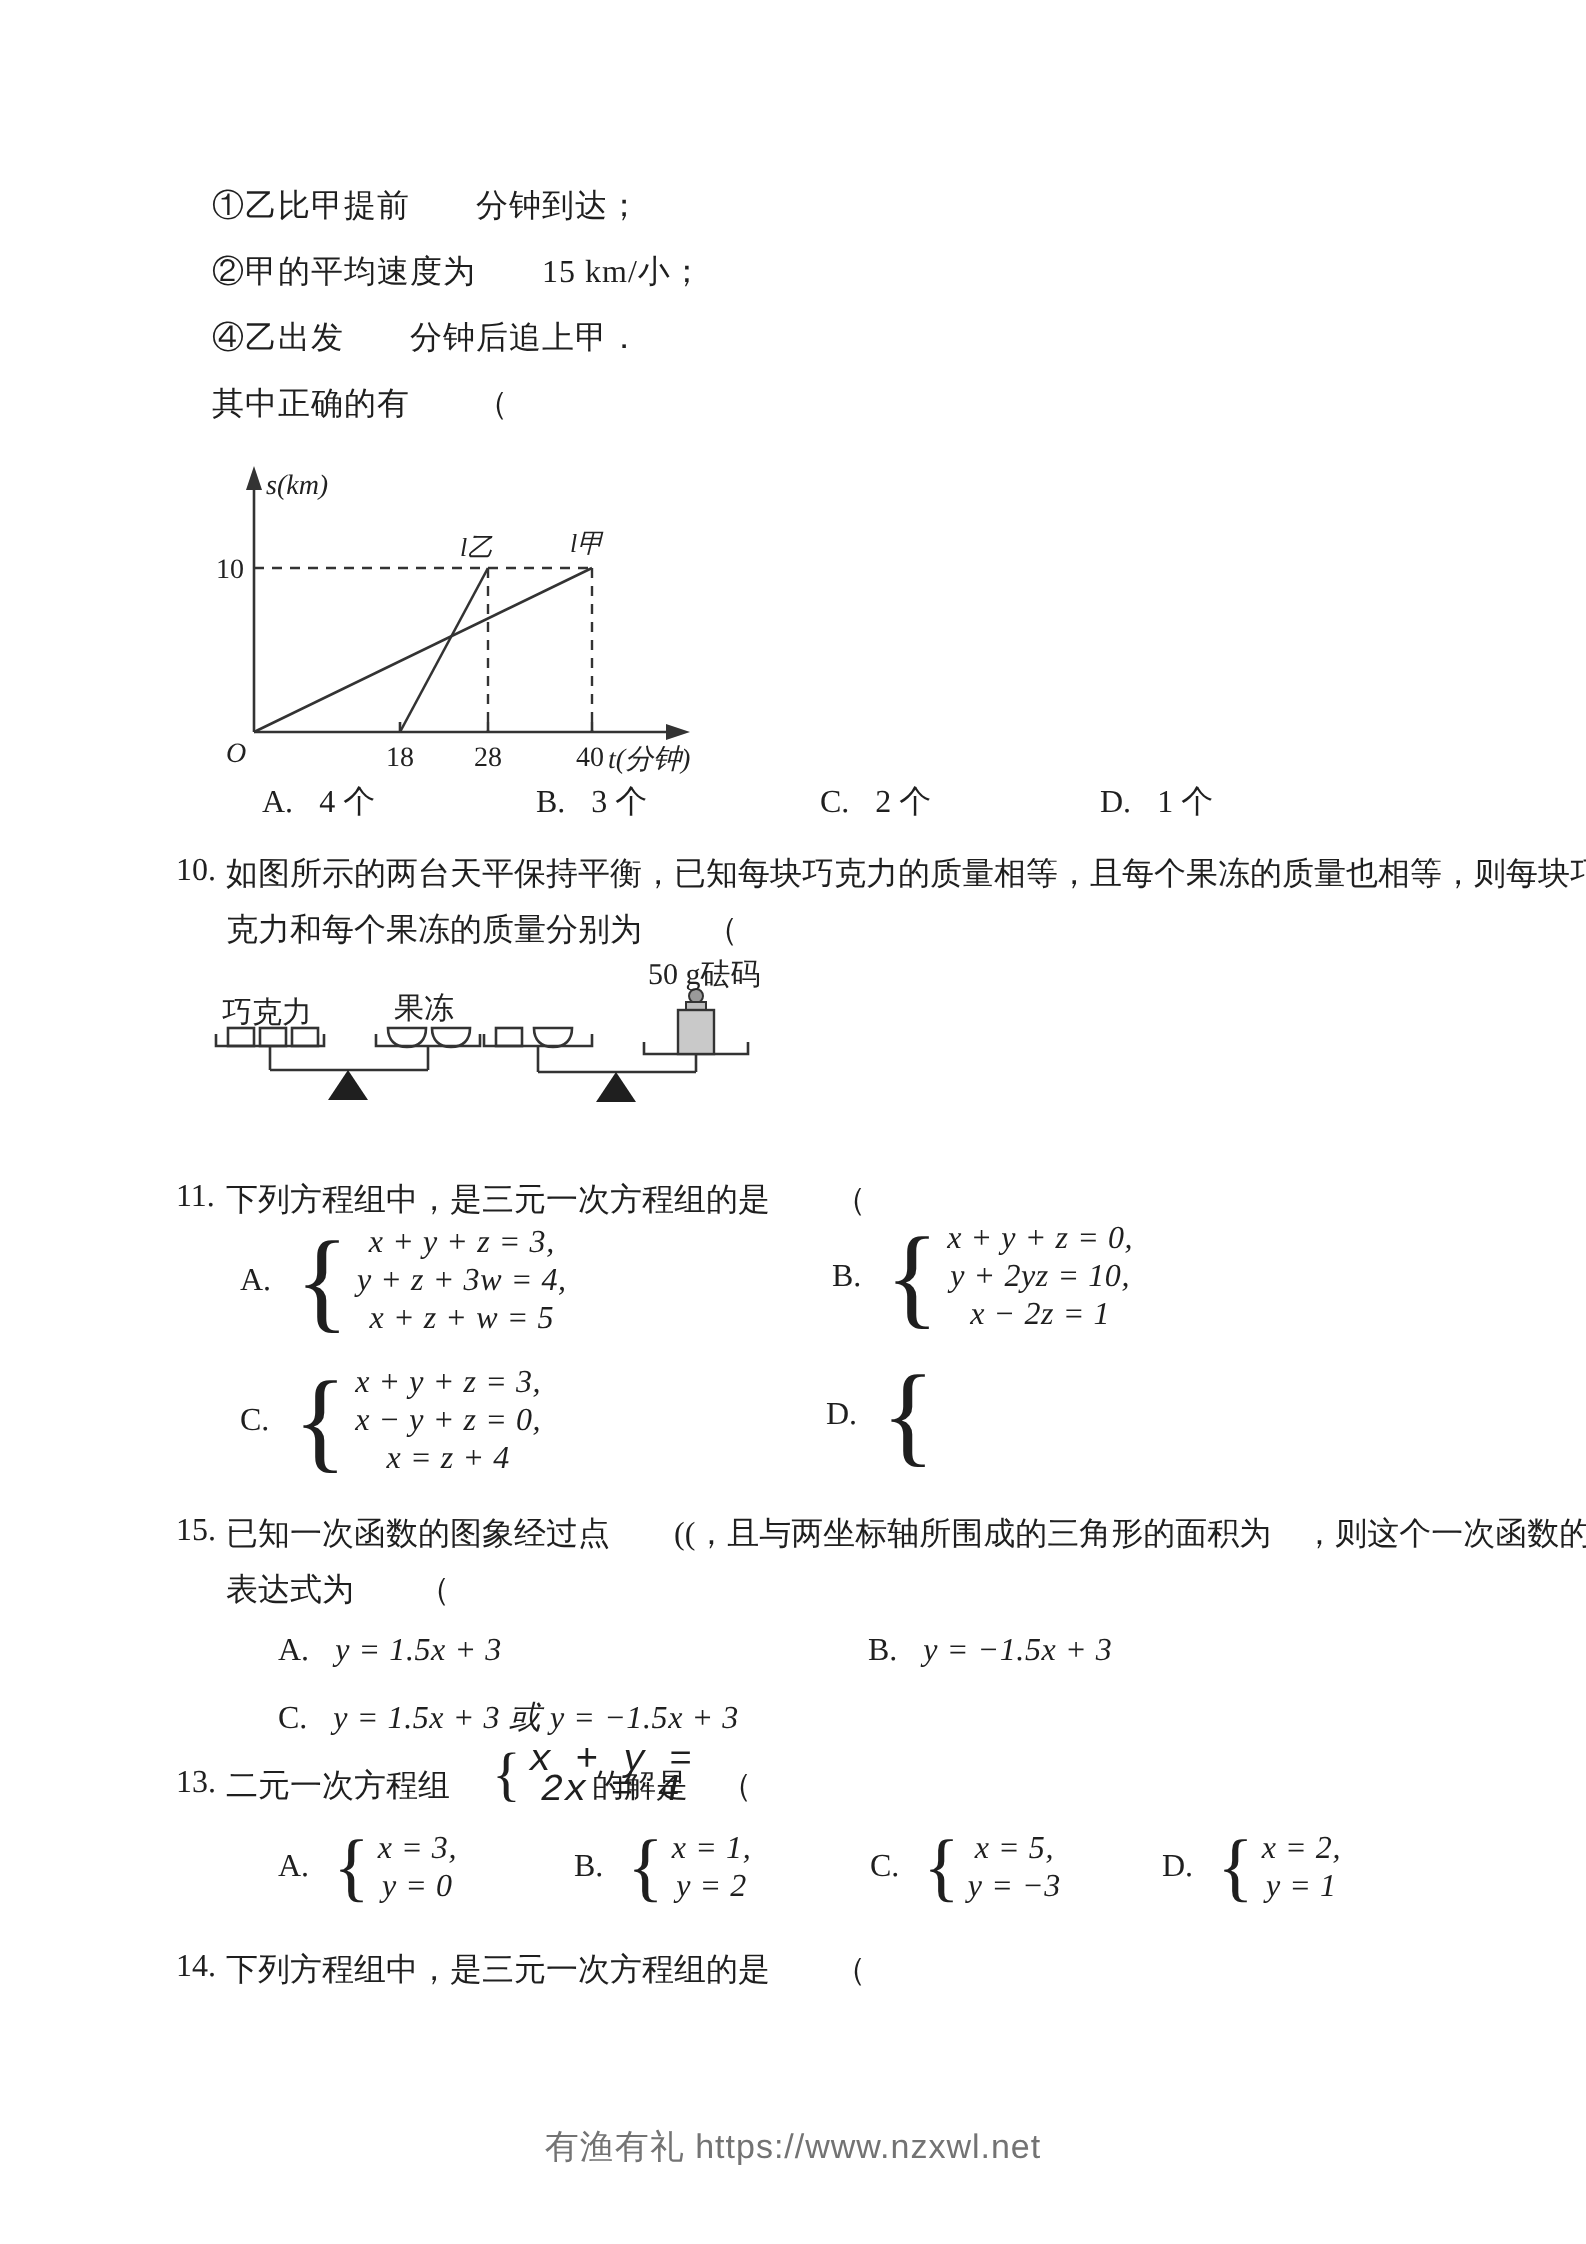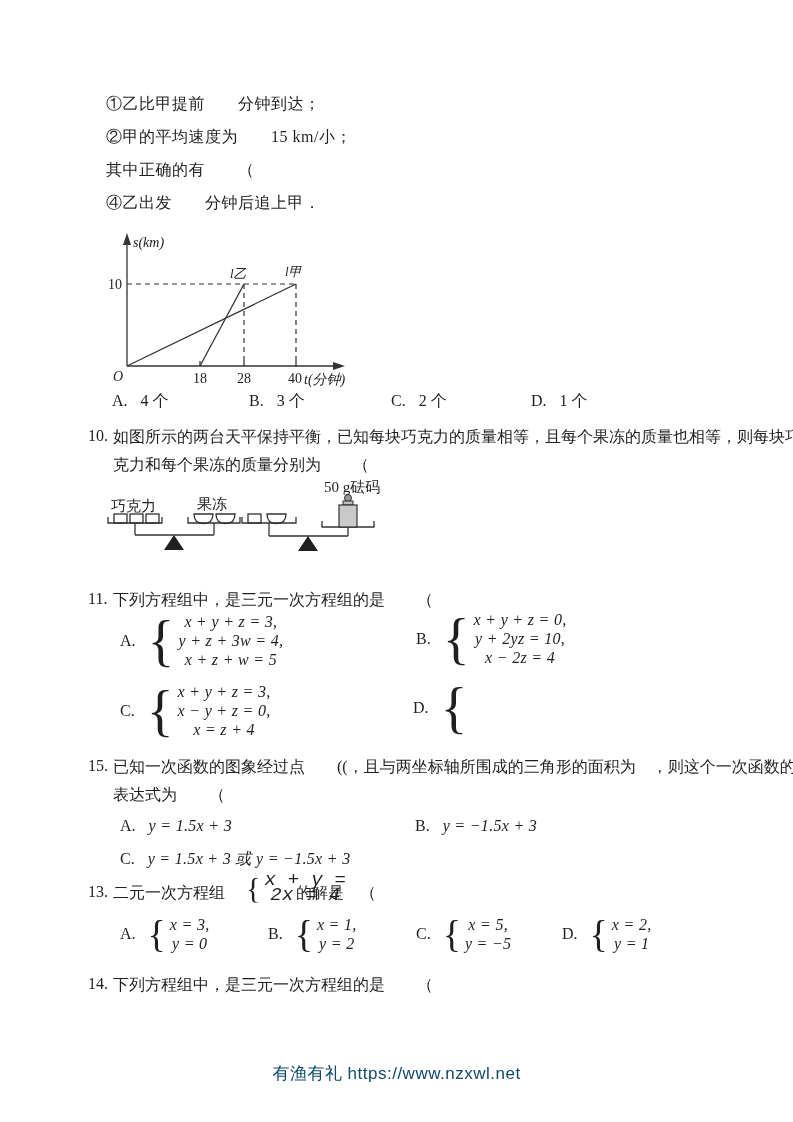--- a/index.html
+++ b/index.html
@@ -1,49 +1,49 @@
 <!DOCTYPE html>
 <html><head>
 <meta charset="utf-8">
 <style>
   html,body{margin:0;padding:0;background:#ffffff;}
   .page{position:relative;width:793px;height:1122px;background:#fff;overflow:hidden;
         font-family:"Liberation Serif","DejaVu Serif",serif;color:#1f1f1f;font-size:16px;}
   .abs{position:absolute;white-space:nowrap;}
   .statements div{line-height:33px;letter-spacing:.5px;}
   .optrow{position:absolute;left:0;width:100%;height:24px;}
-  .optrow .opt{position:absolute;top:0;}
+  .optrow .opt{position:absolute;top:0;margin-left:19px;}
   .opt-label{margin-right:13px;}
   .math{font-style:italic;letter-spacing:.3px;}
   .sys{position:absolute;display:flex;align-items:center;}
   .sys .letter{margin-right:12px;}
   .brace{font-weight:400;margin-right:4px;line-height:1;}
   .b3{font-size:56px;}
   .b2{font-size:38px;}
   .b2s{font-size:30px;}
   .eqs{display:flex;flex-direction:column;text-align:center;}
   .eq{font-style:italic;font-size:16px;line-height:19px;letter-spacing:.3px;}
   .eq-s{font-size:19px;line-height:15px;font-family:Liberation Mono, monospace;}
   .eq-frac{display:flex;align-items:center;gap:4px;}
   .frac{display:inline-flex;flex-direction:column;align-items:center;font-size:10.5px;line-height:11px;font-style:italic;}
   .frac .num{border-bottom:1px solid #1f1f1f;padding:0 2px;}
-  .footer{position:absolute;left:0;width:100%;top:1062px;text-align:center;color:#0c4a6e;
+  .footer{position:absolute;left:0;width:100%;top:1062px;text-align:center;color:#737373;
           font-size:17px;font-family:"Liberation Sans","DejaVu Sans",sans-serif;letter-spacing:.5px;}
   svg text{font-family:"Liberation Serif","DejaVu Serif",serif;}
 </style>
 </head>
 <body>
 
 <div class="page">
 
   <div class="abs statements" style="left:106px;top:87px">
     <div>①乙比甲提前　　分钟到达；</div>
     <div>②甲的平均速度为　　15 km/小；</div>
+    <div>④乙出发　　分钟后追上甲．</div>
     <div>其中正确的有　　（</div>
-    <div>④乙出发　　分钟后追上甲．</div>
   </div>
 
   <svg class="abs" style="left:108px;top:230px" width="252" height="162" viewBox="0 0 252 162">
     <g stroke="#333" stroke-width="1.3" fill="none">
       <line x1="19" y1="136" x2="19" y2="8"></line>
       <line x1="19" y1="136" x2="228" y2="136"></line>
       <line x1="92" y1="131" x2="92" y2="136"></line>
       <line x1="136" y1="131" x2="136" y2="136"></line>
       <line x1="188" y1="131" x2="188" y2="136"></line>
     </g>
@@ -134,21 +134,21 @@
       <span class="eq">y + z + 3w = 4,</span>
       <span class="eq">x + z + w = 5</span>
     </span>
   </div>
   <div class="sys" style="left:416px;top:610px">
     <span class="letter">B.</span>
     <span class="brace b3">{</span>
     <span class="eqs">
       <span class="eq">x + y + z = 0,</span>
       <span class="eq">y + 2yz = 10,</span>
-      <span class="eq">x − 2z = 4</span>
+      <span class="eq">x − 2z = 1</span>
     </span>
   </div>
   <div class="sys" style="left:120px;top:682px">
     <span class="letter">C.</span>
     <span class="brace b3">{</span>
     <span class="eqs">
       <span class="eq">x + y + z = 3,</span>
       <span class="eq">x − y + z = 0,</span>
       <span class="eq">x = z + 4</span>
     </span>
@@ -196,21 +196,21 @@
       <span class="eqs">
           <span class="eq">x = 1,</span>
           <span class="eq">y = 2</span>
         </span>
     </span>
     <span class="opt sys" style="left:416px;position:absolute">
       <span class="letter">C.</span>
       <span class="brace b2">{</span>
       <span class="eqs">
           <span class="eq">x = 5,</span>
-          <span class="eq">y = −5</span>
+          <span class="eq">y = −3</span>
         </span>
     </span>
     <span class="opt sys" style="left:562px;position:absolute">
       <span class="letter">D.</span>
       <span class="brace b2">{</span>
       <span class="eqs">
           <span class="eq">x = 2,</span>
           <span class="eq">y = 1</span>
         </span>
     </span>

